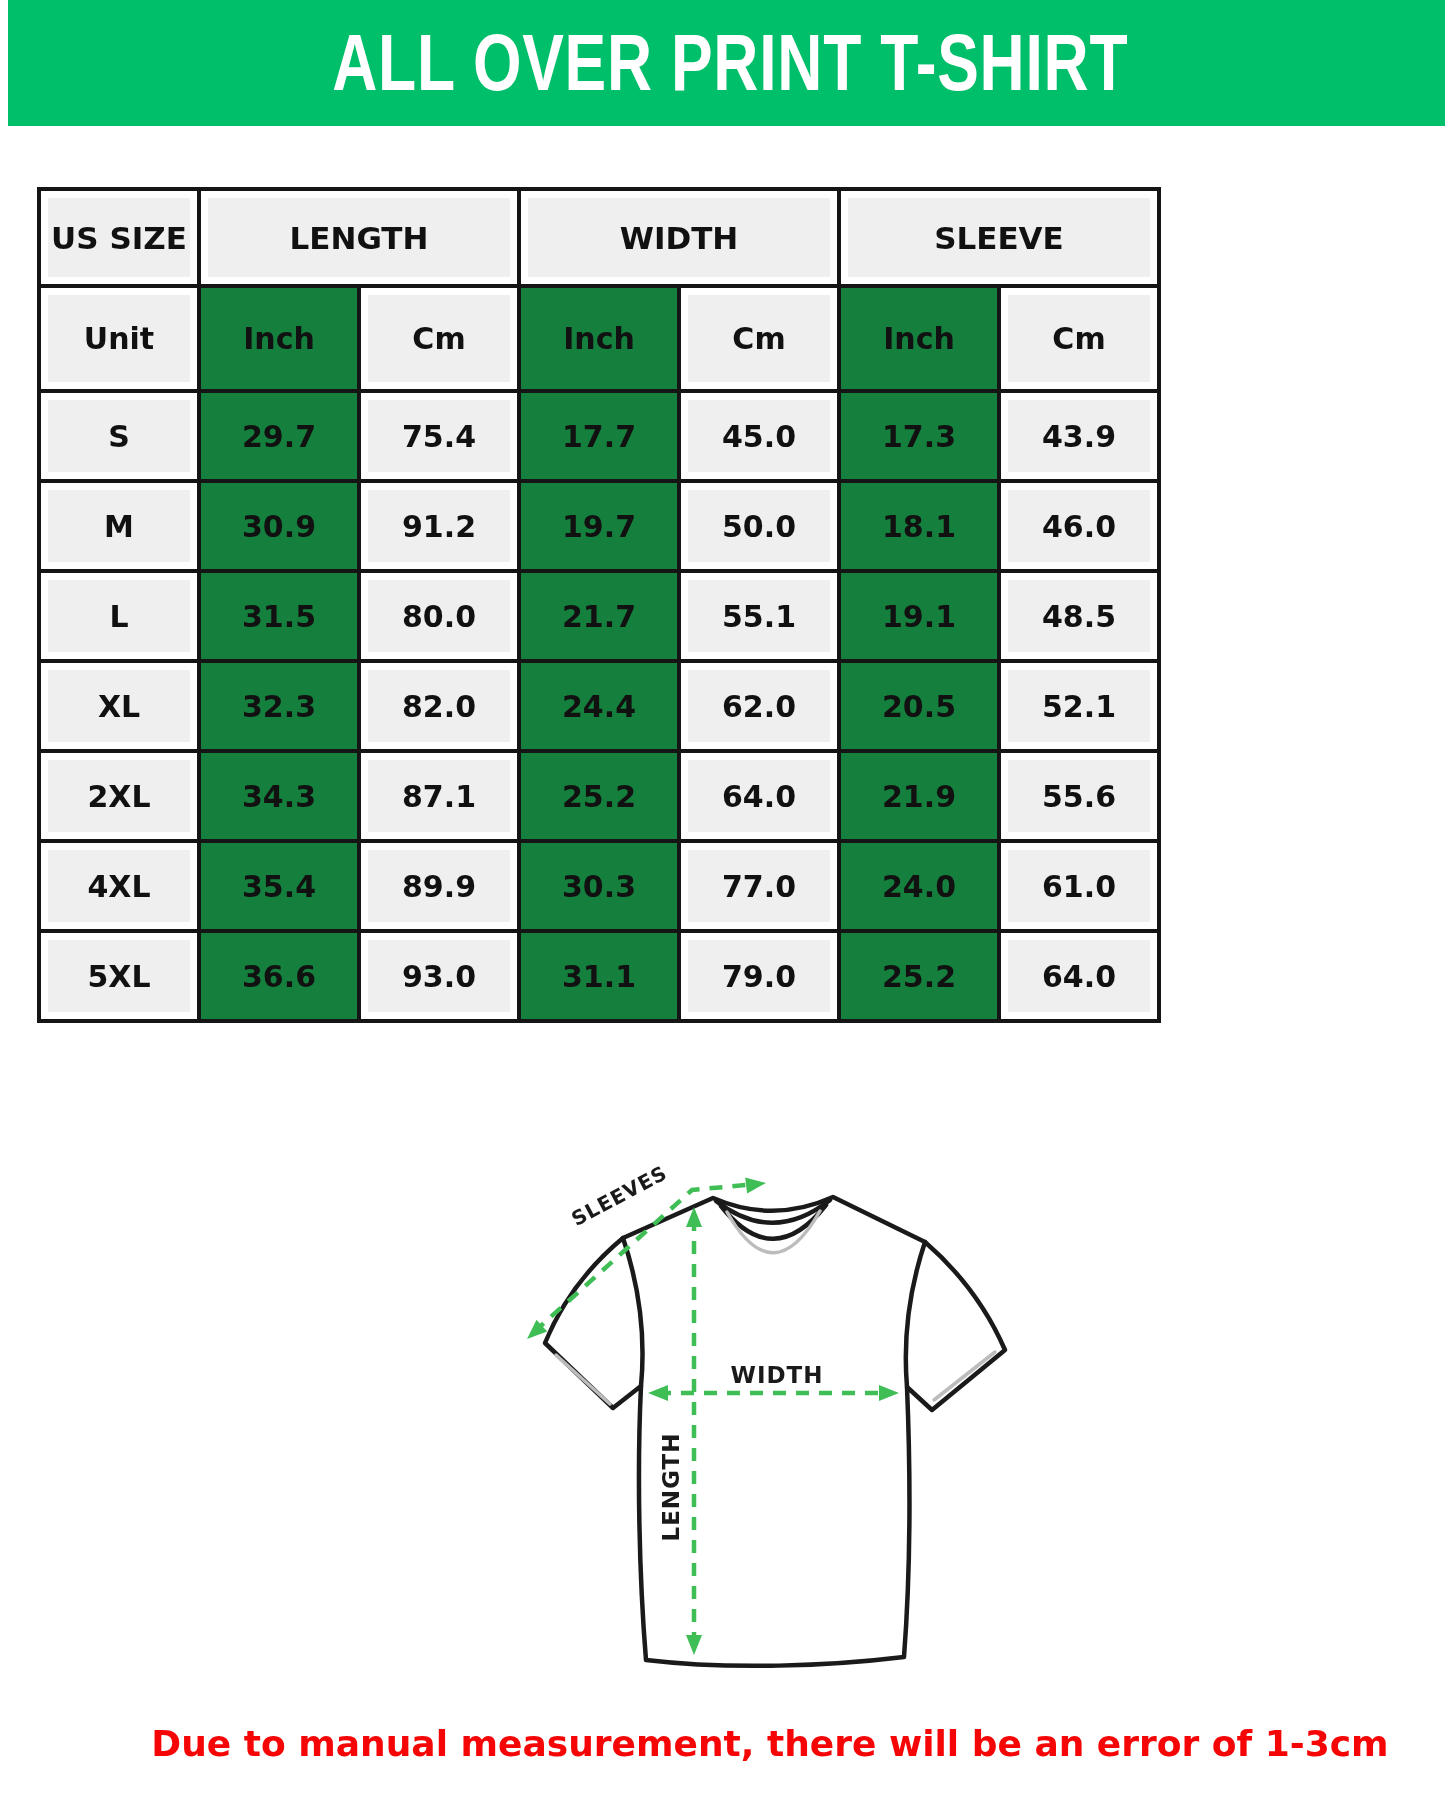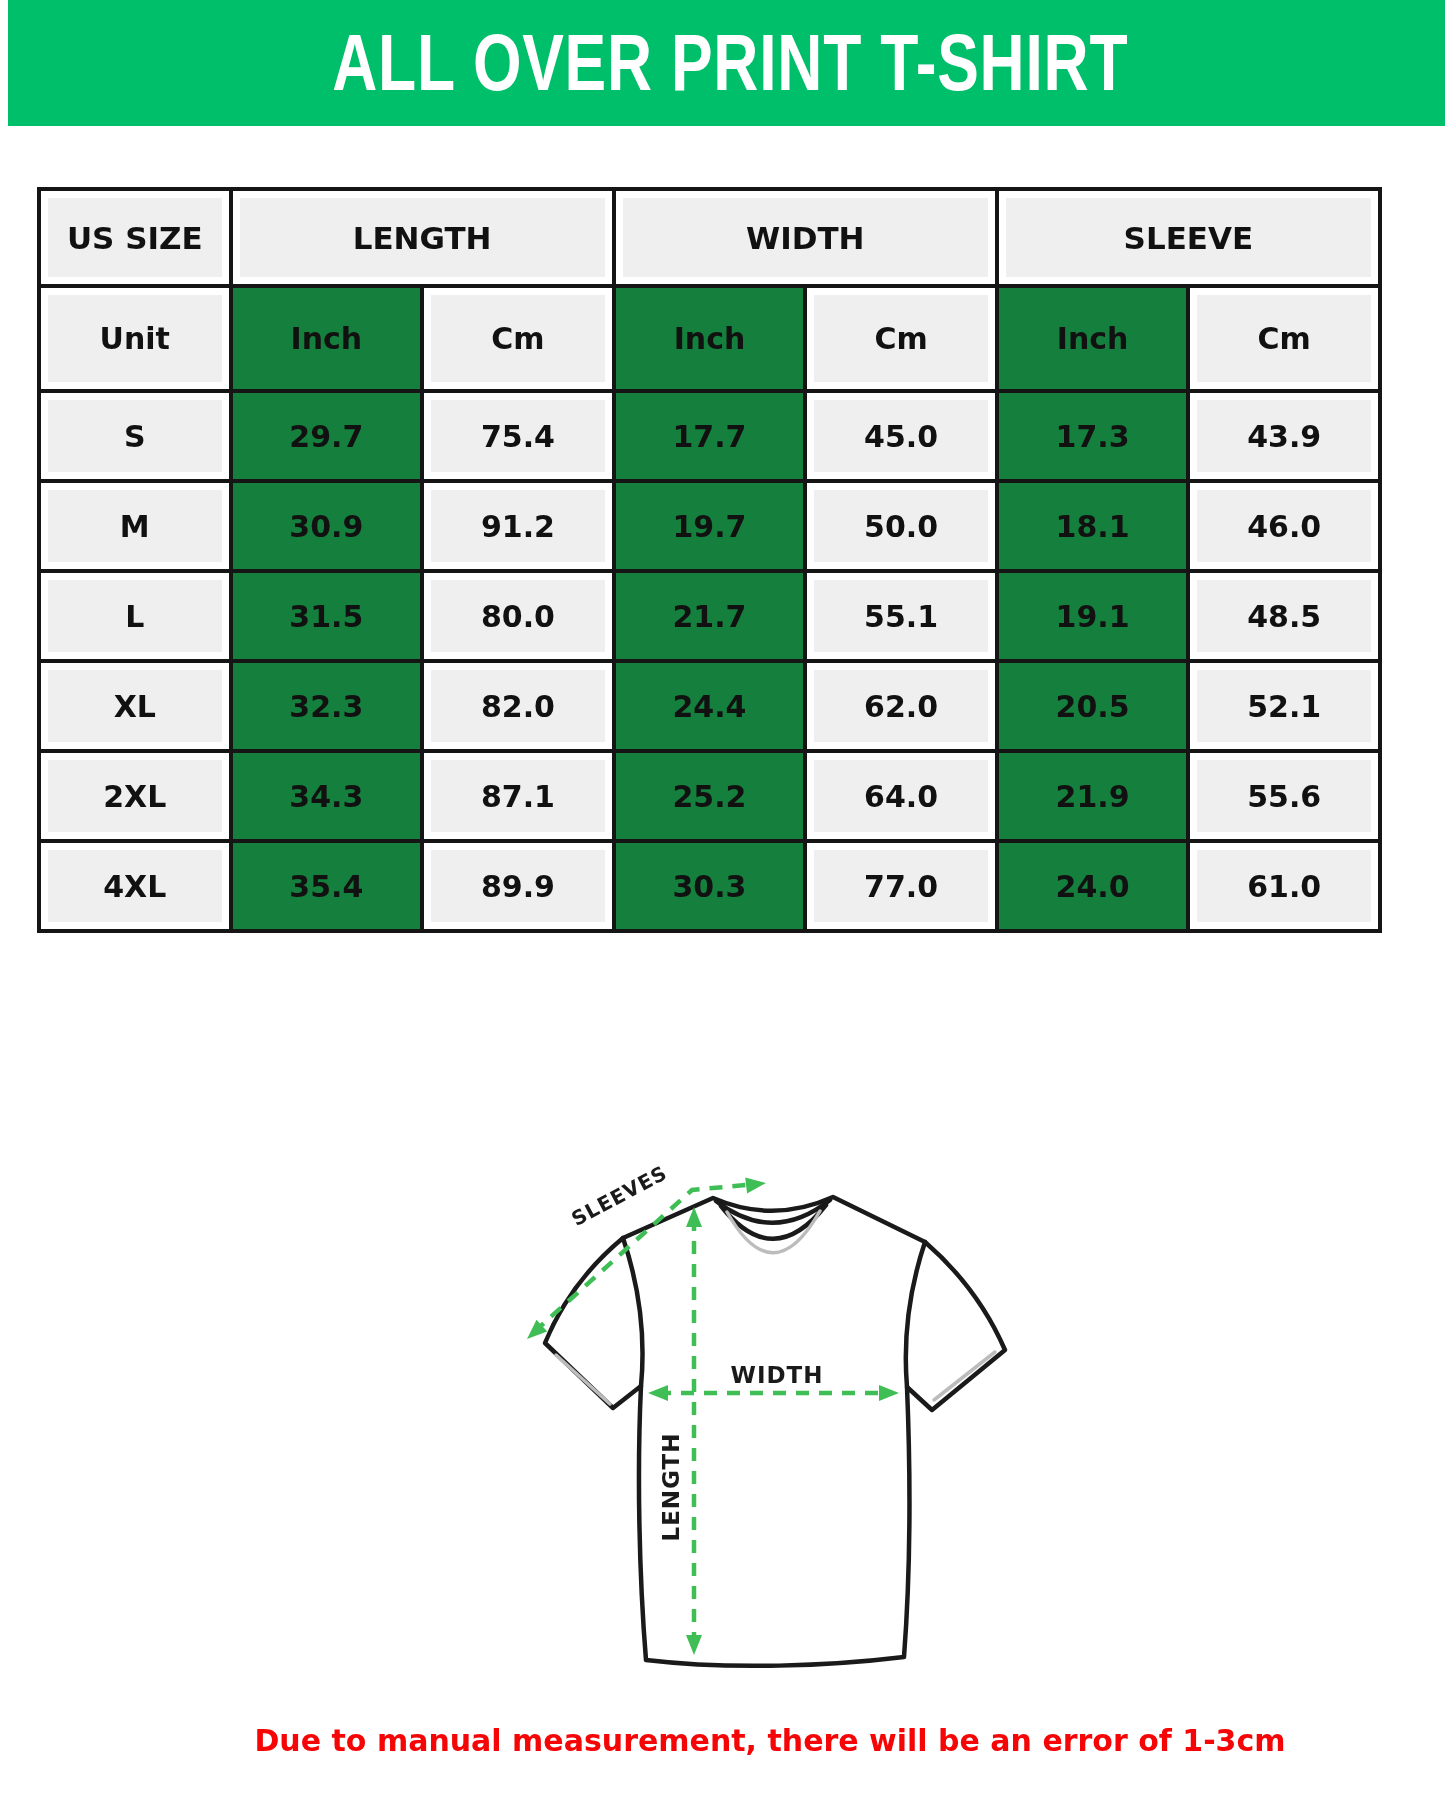--- a/index.html
+++ b/index.html
@@ -10,21 +10,21 @@
   .banner{
     position:absolute;left:8px;top:0;width:1445px;height:126px;
     background:#00bf6a;display:flex;align-items:center;justify-content:center;
   }
   .banner h1{
     margin:0;color:#ffffff;font-size:80px;font-weight:bold;letter-spacing:1px;
     transform:scaleX(0.78);white-space:nowrap;
     font-family:"Liberation Sans", sans-serif;
   }
   table.size-chart{
-    position:absolute;left:37px;top:187px;width:1345px;
+    position:absolute;left:37px;top:187px;width:1124px;
     border-collapse:collapse;table-layout:fixed;background:#ffffff;padding-left:8px;
   }
   .size-chart th,.size-chart td{
     border:4px solid #151515;text-align:center;vertical-align:middle;
     font-weight:bold;color:#111111;padding:0;
   }
   .size-chart tr.head-row{height:97px;}
   .size-chart tr.unit-row{height:105px;}
   .size-chart tr.data-row{height:90px;}
   .size-chart th{font-size:31px;}
@@ -32,21 +32,21 @@
   .gray{background:#efefef;box-shadow:inset 0 0 0 7px #ffffff;}
   .white{background:#15803d;}
   .diagram{
     position:absolute;left:420px;top:1150px;width:680px;height:560px;
   }
   .diagram text{
     font-family:"DejaVu Sans", sans-serif;font-weight:bold;fill:#1a1a1a;
   }
   .note{
     position:absolute;left:95px;right:0;top:1723px;text-align:center;
-    color:#f50505;font-size:30px;font-weight:bold;white-space:nowrap;
+    color:#f50505;font-size:36px;font-weight:bold;white-space:nowrap;
   }
 </style>
 </head>
 <body>
 
 <div class="banner">
   <h1>ALL OVER PRINT T-SHIRT</h1>
 </div>
 
 <table class="size-chart">
@@ -113,20 +113,29 @@
   </tr>
   <tr class="data-row">
     <td class="gray">4XL</td>
     <td class="white">35.4</td>
     <td class="gray">89.9</td>
     <td class="white">30.3</td>
     <td class="gray">77.0</td>
     <td class="white">24.0</td>
     <td class="gray">61.0</td>
   </tr>
+  <tr class="data-row">
+    <td class="gray">5XL</td>
+    <td class="white">36.6</td>
+    <td class="gray">93.0</td>
+    <td class="white">31.1</td>
+    <td class="gray">79.0</td>
+    <td class="white">25.2</td>
+    <td class="gray">64.0</td>
+  </tr>
 </tbody>
   </table>
 
 <svg class="diagram" viewBox="420 1150 680 560" xmlns="http://www.w3.org/2000/svg">
 
   <g stroke="#1a1a1a" stroke-width="4.5" fill="none" stroke-linejoin="round" stroke-linecap="round">
     <path fill="#ffffff" d="M713 1198 L623 1238 Q570 1282 545 1343 L613 1408 L641 1386
       C637 1470 639 1575 646 1660
       C730 1670 830 1666 904 1657
       C911 1565 910 1460 907 1387

